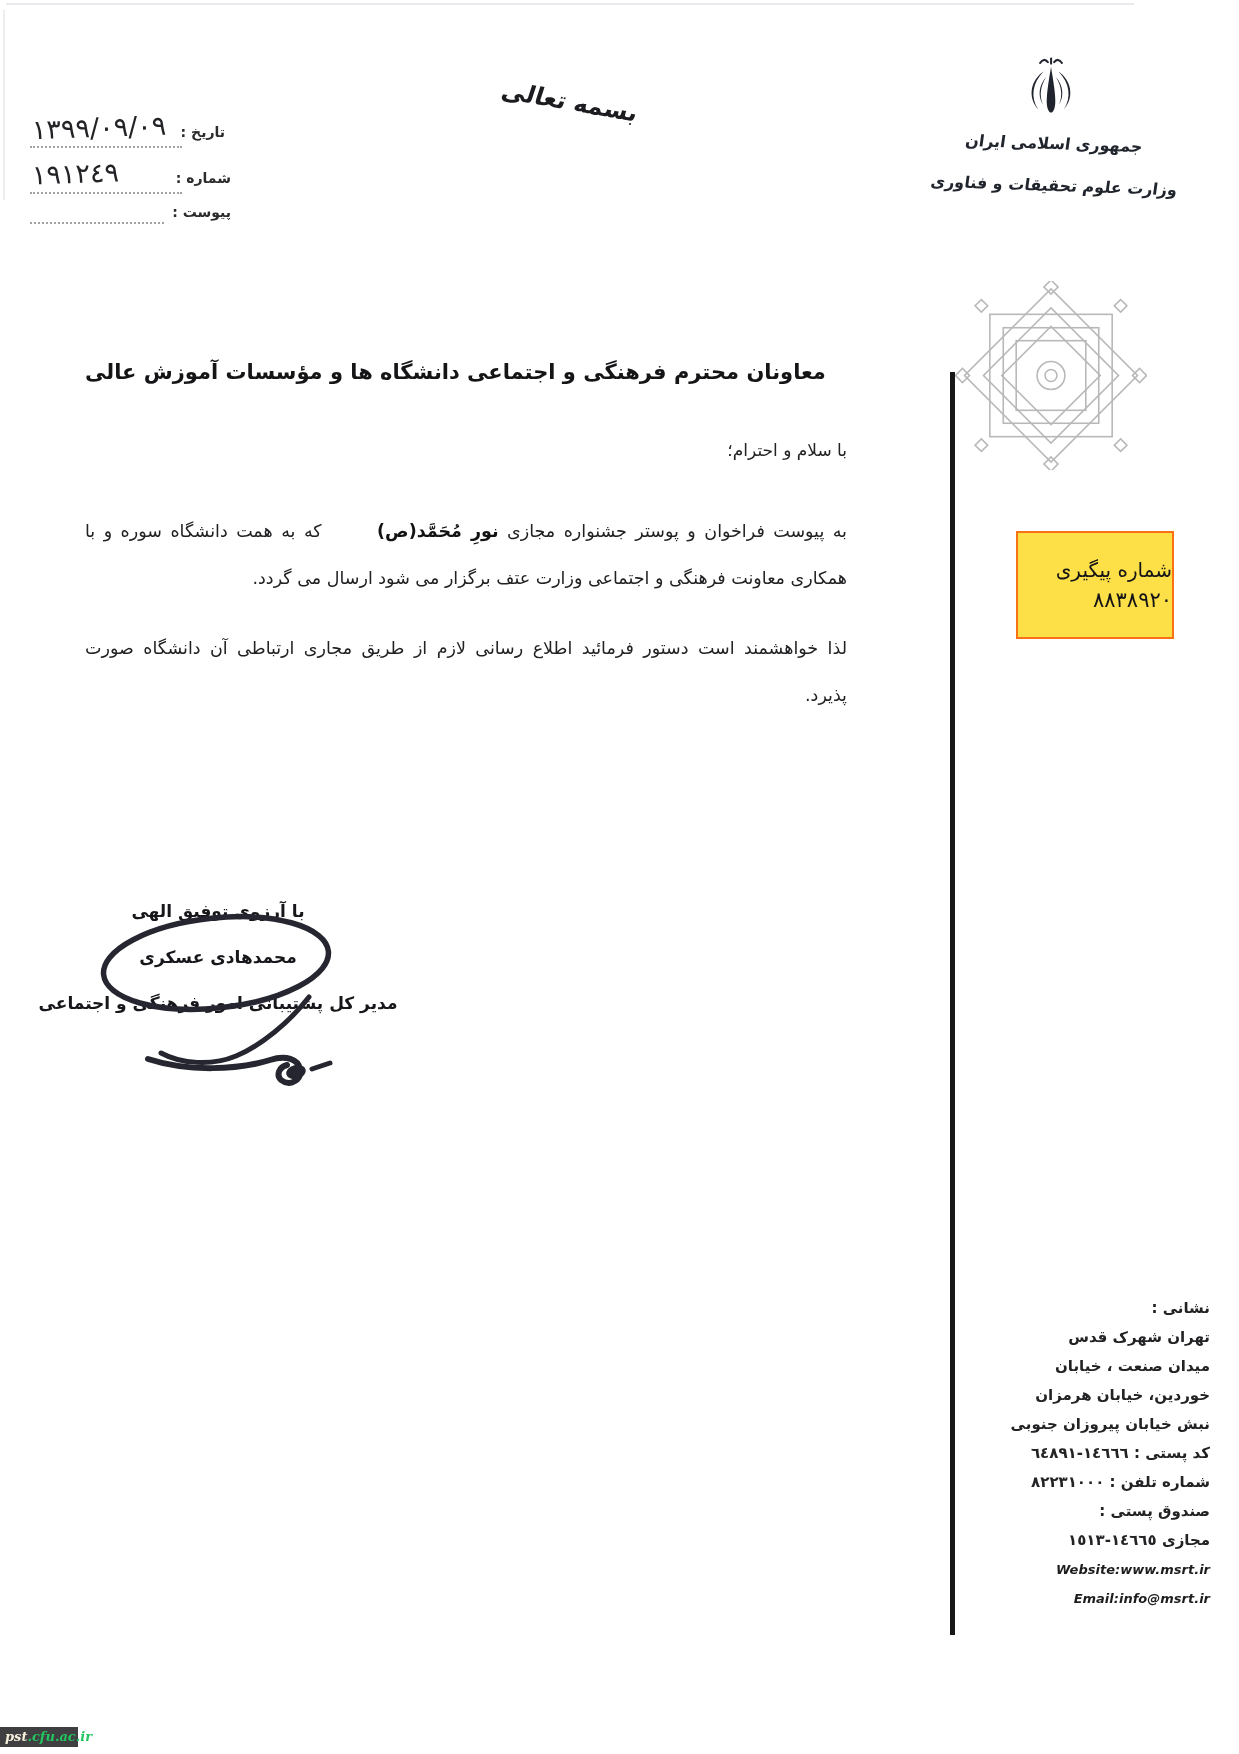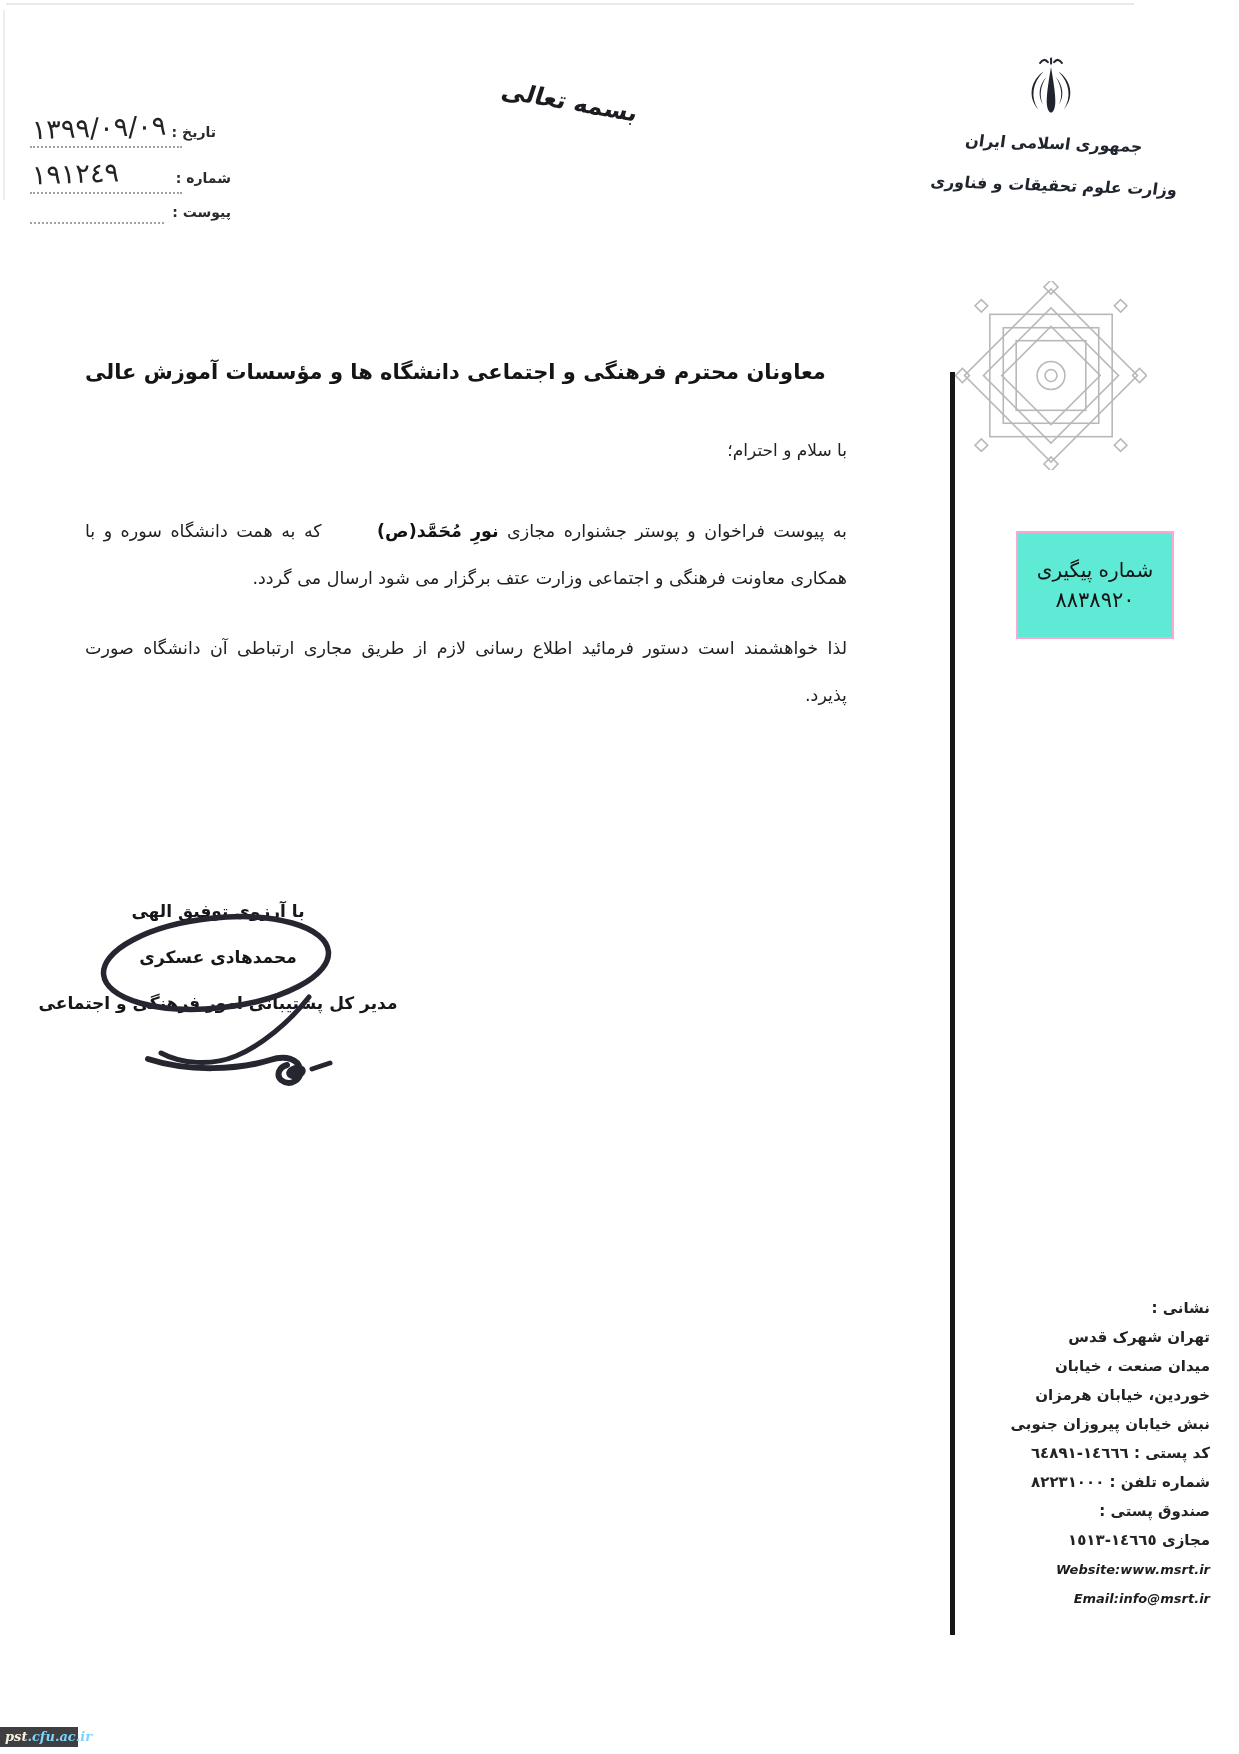--- a/index.html
+++ b/index.html
@@ -5,21 +5,21 @@
   html,body{margin:0;padding:0;background:#ffffff;}
   .page{position:relative;width:1239px;height:1754px;background:#ffffff;overflow:hidden;
         font-family:"DejaVu Sans",sans-serif;color:#1f1f21;}
   
   .top-line{position:absolute;top:3px;left:6px;width:1128px;height:2px;background:#eaeaee;}
   .left-line{position:absolute;top:10px;left:3px;width:2px;height:190px;background:#eeeef1;}
 
   
   .meta{position:absolute;left:28px;top:96px;width:206px;height:140px;}
   .meta-label{position:absolute;font-size:14px;font-weight:bold;color:#2b2b2e;direction:rtl;}
-  .l1{top:28px;right:18px;}
+  .l1{top:28px;right:9px;}
   .l2{top:74px;right:3px;}
   .l3{top:108px;right:3px;margin-left:21px;}
   .meta-value{position:absolute;font-size:27px;color:#232327;letter-spacing:2px;transform:rotate(-2deg);}
   .v-date{top:16px;left:4px;}
   .v-num{top:62px;left:4px;}
   .dots{position:absolute;border-bottom:2px dotted #a2a2a6;height:0;}
   .d1{top:50px;left:2px;width:152px;}
   .d2{top:96px;left:2px;width:152px;}
   .d3{top:126px;left:2px;width:134px;}
 
@@ -33,23 +33,23 @@
   .country{position:absolute;left:938px;top:134px;width:232px;text-align:center;direction:rtl;
            font-size:16px;font-weight:bold;color:#20242c;transform:skewX(-6deg) rotate(2deg);}
   .ministry{position:absolute;left:918px;top:176px;width:272px;text-align:center;direction:rtl;
             font-size:16px;font-weight:bold;color:#20242c;transform:skewX(-6deg) rotate(2deg);}
 
   
   .ornament{position:absolute;left:955px;top:281px;width:192px;height:189px;opacity:.7;}
   .vline{position:absolute;left:950px;top:372px;width:5px;height:1263px;background:#171717;}
 
   
-  .tracking{position:absolute;left:1016px;top:531px;width:154px;height:104px;border:2px solid #f9a8d4;
-            display:flex;flex-direction:column;justify-content:center;align-items:center;gap:6px;
-            direction:rtl;color:#141416;background:#5eead4;}
+  .tracking{position:absolute;left:1016px;top:531px;width:154px;height:104px;border:2px solid #f97316;
+            display:flex;flex-direction:column;justify-content:center;align-items:flex-start;gap:6px;
+            direction:rtl;color:#141416;background:#fde047;}
   .tracking .t-label{font-size:20px;}
   .tracking .t-value{font-size:21px;letter-spacing:1px;}
 
   
   .recipient{position:absolute;left:85px;top:360px;width:762px;direction:rtl;text-align:left;
              font-size:21px;font-weight:bold;color:#151518;}
   .salutation{position:absolute;left:85px;top:440px;width:762px;direction:rtl;
               font-size:17px;color:#222225;}
   .para{position:absolute;left:85px;width:762px;direction:rtl;font-size:17.5px;color:#212124;line-height:47px;}
   .p1{top:508px;}
@@ -67,21 +67,21 @@
   .footer{position:absolute;left:960px;top:1294px;width:250px;direction:rtl;text-align:right;
           font-size:15px;font-weight:bold;line-height:29px;color:#232326;}
   .f-line{white-space:nowrap;text-align:right;}
   .latin{direction:ltr;font-style:italic;font-size:13px;font-weight:bold;color:#1d1d20;}
 
   
   .watermark{position:absolute;left:0;top:1727px;width:78px;height:20px;background:#3f3f42;
              line-height:20px;padding-left:5px;box-sizing:border-box;
              font-family:"DejaVu Serif",serif;font-style:italic;font-weight:bold;font-size:13px;}
   .wm1{color:#f6efda;}
-  .wm2{color:#7dd3fc;}
+  .wm2{color:#22c55e;}
 </style>
 </head>
 <body>
 
 <div class="page">
 
   <div class="top-line"></div>
   <div class="left-line"></div>
 
   <div class="meta">

